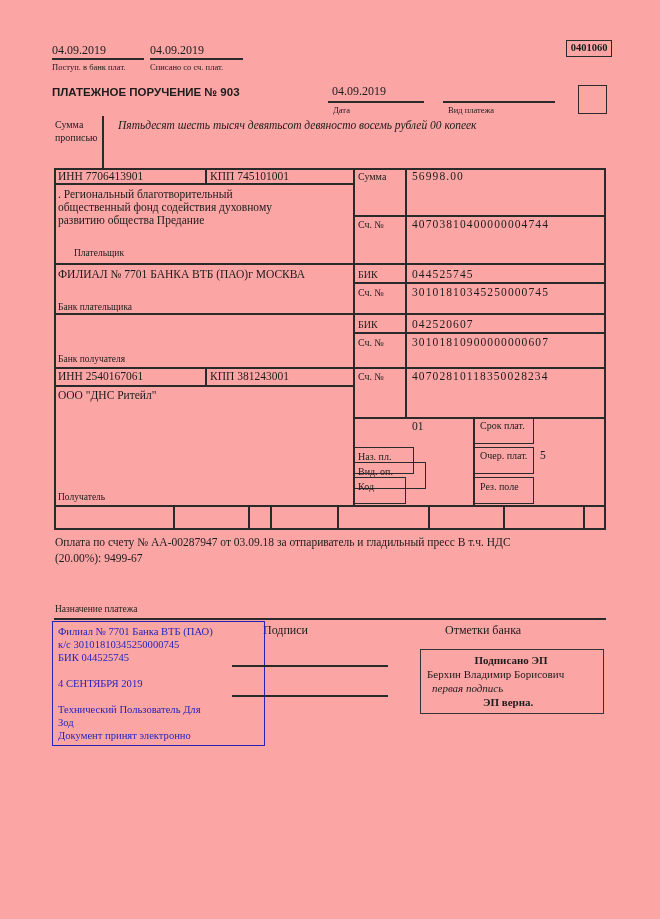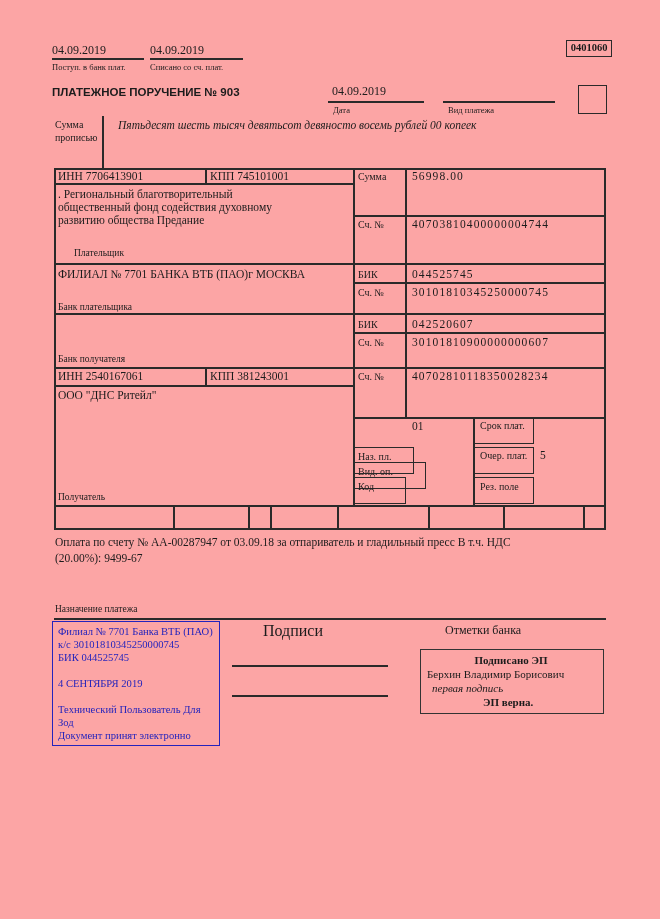--- a/index.html
+++ b/index.html
@@ -131,24 +131,24 @@
   </div>
   <div class="box" style="left:474px;top:477px;width:60px;height:27px;">
     <div class="lab" style="left:5px;top:3px;">Рез. поле</div>
   </div>
 
   <div class="t" style="left:55px;top:536px;">Оплата по счету № АА-00287947 от 03.09.18 за отпариватель и гладильный пресс В т.ч. НДС</div>
   <div class="t" style="left:55px;top:552px;">(20.00%): 9499-67</div>
   <div class="sec" style="left:55px;top:604px;">Назначение платежа</div>
 
   <div class="hl" style="left:54px;top:618px;width:552px;"></div>
-  <div class="t" style="left:263px;top:624px;font-size:16px;">Подписи</div>
+  <div class="t" style="left:263px;top:624px;font-size:12px;">Подписи</div>
   <div class="t" style="left:445px;top:624px;font-size:12px;">Отметки банка</div>
 
-  <div class="stamp" style="left:52px;top:621px;width:168px;height:125px;">
+  <div class="stamp" style="left:52px;top:621px;width:213px;height:125px;">
     <div class="stext" style="left:5px;top:4px;">Филиал № 7701 Банка ВТБ (ПАО)</div>
     <div class="stext" style="left:5px;top:17px;">к/с 30101810345250000745</div>
     <div class="stext" style="left:5px;top:30px;">БИК 044525745</div>
     <div class="stext" style="left:5px;top:56px;">4 СЕНТЯБРЯ 2019</div>
     <div class="stext" style="left:5px;top:82px;">Технический Пользователь Для</div>
     <div class="stext" style="left:5px;top:95px;">Зод</div>
     <div class="stext" style="left:5px;top:108px;">Документ принят электронно</div>
   </div>
 
   <div class="hl" style="left:232px;top:665px;width:156px;"></div>

